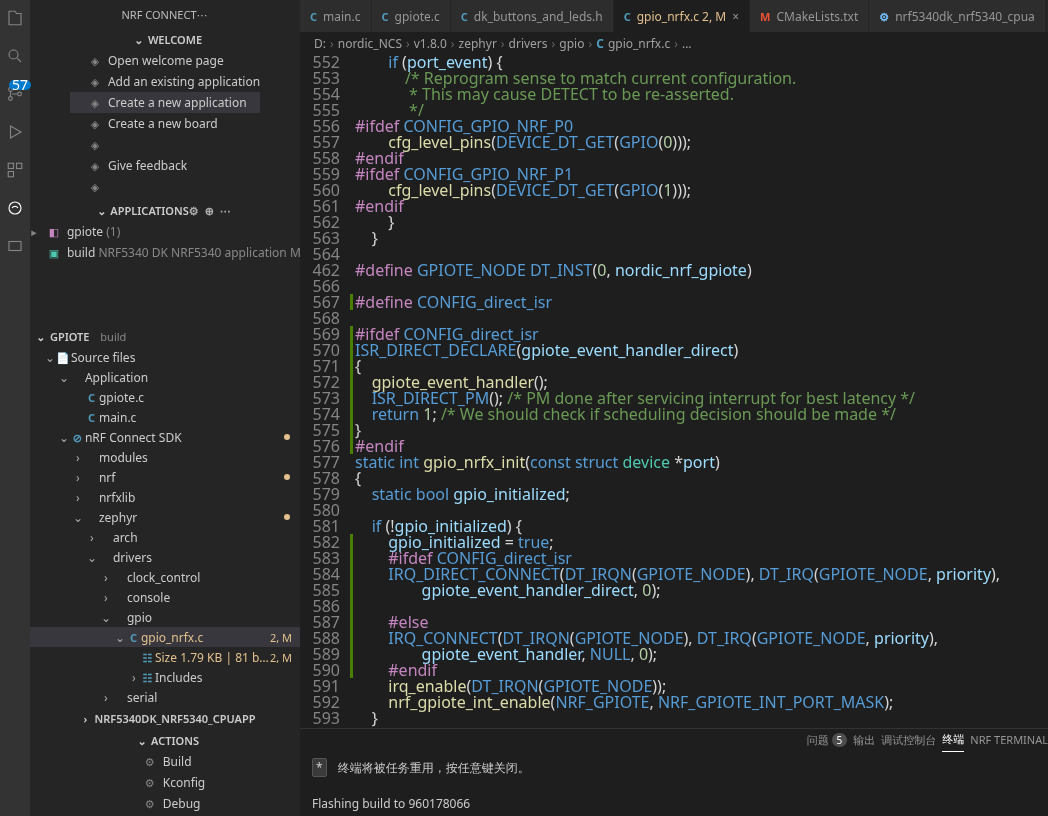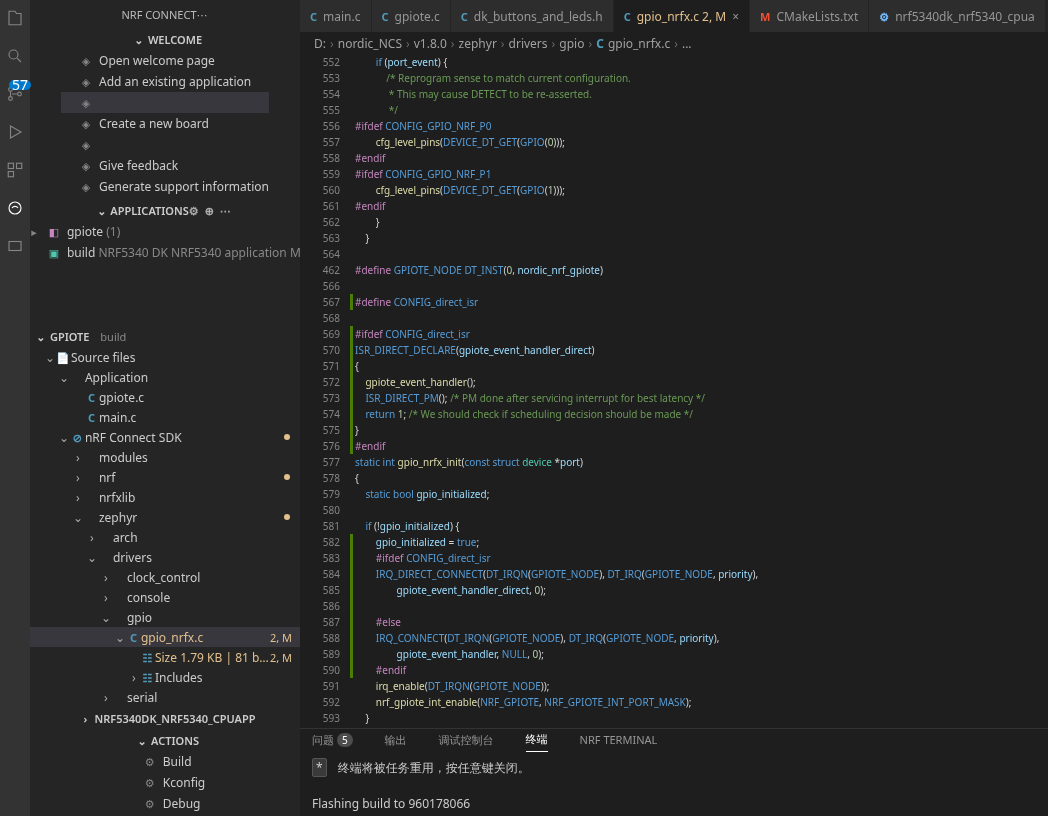--- a/index.html
+++ b/index.html
@@ -40,39 +40,39 @@
   
   .main { flex: 1; display: flex; flex-direction: column; min-width:0;}
   .tabs { height: 32px; background: #252526; display: flex; align-items: stretch; overflow:hidden;}
   .tab { display: flex; align-items: center; padding: 0 10px; gap: 6px; background: #2d2d2d; color: #969696; font-size: 12px; border-right: 1px solid #252526; cursor: pointer; white-space:nowrap;}
   .tab.active { background: #1e1e1e; color: #ffffff; }
   .tab.mod { color: #e2c08d; }
   .tab .tficon { color:#519aba; font-weight:bold; font-size:11px;}
   .tab .close { color:#969696; font-size:12px; cursor:pointer;}
   .breadcrumb { height: 22px; display:flex; align-items:center; padding-left: 14px; color:#a0a0a0; font-size: 12px; gap: 4px; background:#1e1e1e;}
   .breadcrumb .sep{ color:#666; }
-  .editor { flex:1; display:flex; overflow:hidden; background:#1e1e1e; font-family: Consolas, "Courier New", monospace; font-size: 10px; line-height: 16px;}
+  .editor { flex:1; display:flex; overflow:hidden; background:#1e1e1e; font-family: Consolas, "Courier New", monospace; font-size: 16px; line-height: 16px;}
   .gutter { width: 50px; text-align: right; padding-right: 10px; color: #858585; user-select:none;}
   .gutter .ln{ height:16px;}
   .code { flex: 1; white-space: pre; color: #d4d4d4; position:relative; min-width:0; overflow-x:hidden;}
   .code .line{ height:16px; }
   
   .k{ color:#c586c0;} 
   .kw2{ color:#569cd6;} 
   .mac{ color:#569cd6;}
   .fn{ color:#dcdcaa;}
   .cm{ color:#6a9955;}
   .num{ color:#b5cea8;}
   .typ{ color:#4ec9b0;}
   .var{ color:#9cdcfe;}
   .changebar{ display:inline-block; width:3px; background:#487e02; height:16px; vertical-align:top; margin-right:2px;}
 
   
   .panel { height: 88px; background:#1e1e1e; border-top: 1px solid #333; display:flex; flex-direction:column;}
-  .panel-tabs{ height: 28px; display:flex; align-items:center; gap: 32px; padding-left: 12px; font-size:11px; color:#969696;}
+  .panel-tabs{ height: 28px; display:flex; align-items:center; gap: 6px; padding-left: 12px; font-size:11px; color:#969696;justify-content:flex-end;}
   .panel-tabs .ptab{ cursor:pointer; padding-bottom:4px;}
   .panel-tabs .ptab.active{ color:#ffffff; border-bottom:1px solid #fff;}
   .panel-tabs .pcount{ background:#4d4d4d; border-radius:8px; padding:0 5px; font-size:10px; color:#fff;}
   .panel-body { flex:1; padding: 4px 12px; font-family: Consolas, monospace; font-size:12px; color:#cccccc;}
   .panel-body .kbd{ display:inline-block; border:1px solid #555; background:#3a3a3a; padding:0 3px; border-radius:2px; margin-right:4px;}
 
   svg{display:block;}
 
   .tree-container{position:relative; flex:1; overflow:hidden;}
 </style>
@@ -139,35 +139,35 @@
       <div class="side-item">
         <span class="icon">◈</span>
         <span class="label">Open welcome page</span>
       </div>
       <div class="side-item">
         <span class="icon">◈</span>
         <span class="label">Add an existing application</span>
       </div>
       <div class="side-item selected">
         <span class="icon">◈</span>
+        <span class="label">Create a new application</span>
       </div>
       <div class="side-item">
         <span class="icon">◈</span>
         <span class="label">Create a new board</span>
       </div>
       <div class="side-item">
         <span class="icon">◈</span>
       </div>
       <div class="side-item">
         <span class="icon">◈</span>
         <span class="label">Give feedback</span>
       </div>
       <div class="side-item">
         <span class="icon">◈</span>
-        <span class="label">Generate support information</span>
       </div>
     </div>
 
   <div class="applications-header">
     <div style="display:flex;align-items:center;gap:4px;">
       <span class="chev">⌄</span>
         <span>APPLICATIONS</span>
     </div>
     <div class="app-actions">
       <span>⚙</span>

